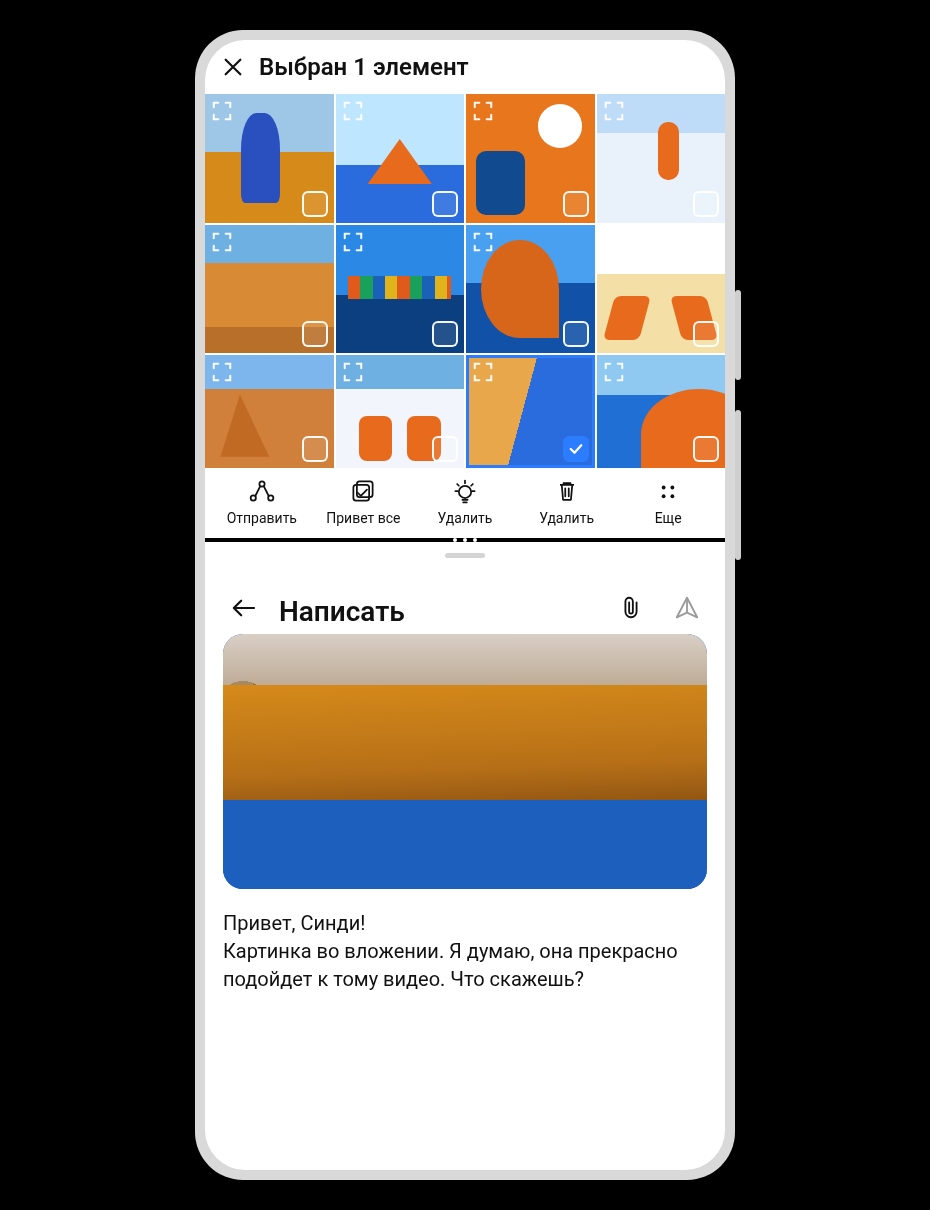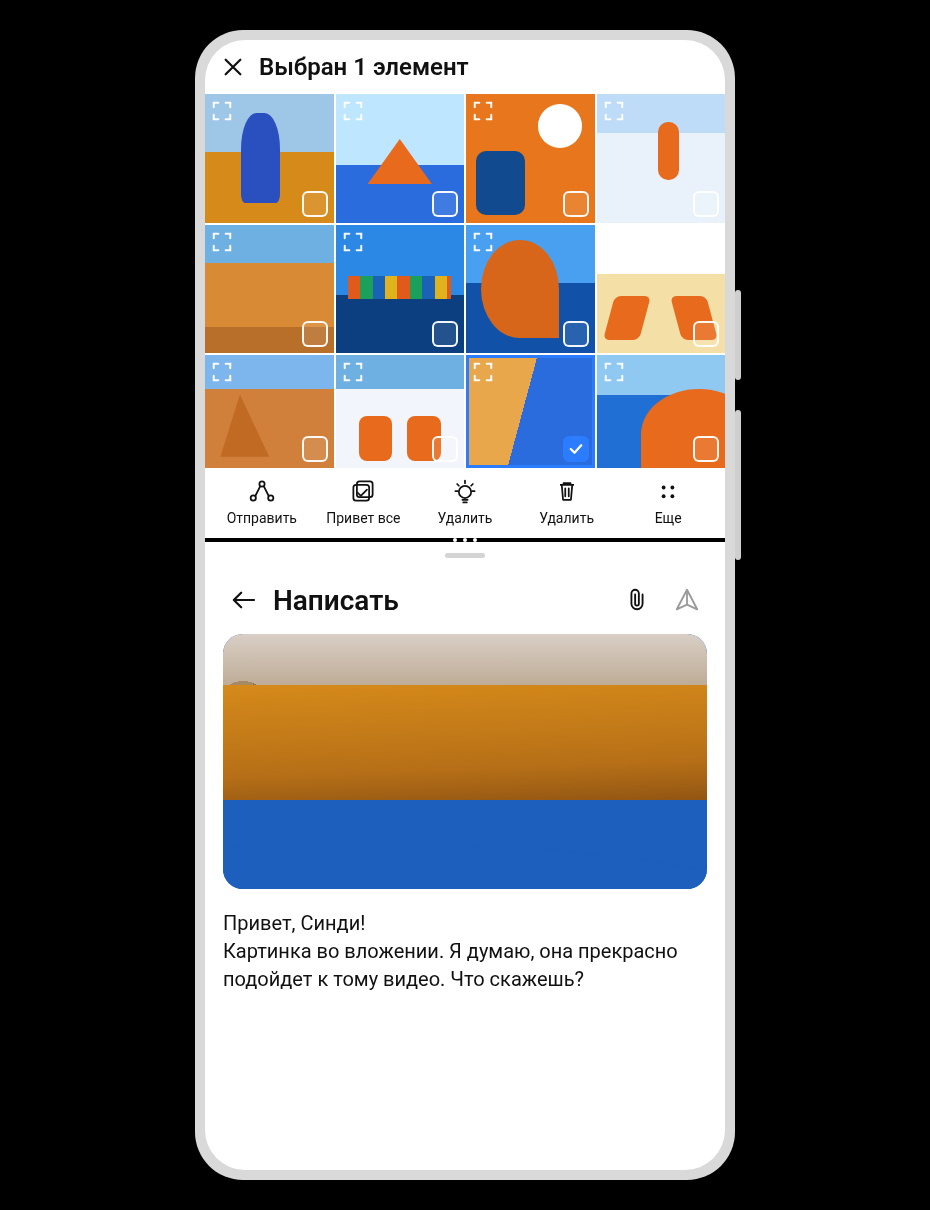--- a/index.html
+++ b/index.html
@@ -91,21 +91,21 @@
   .splitbar{
     height:4px; background:#000; position:relative;
   }
   .splitbar .dots{ position:absolute; left:50%; top:50%; transform:translate(-50%,-50%); display:flex; gap:6px; }
   .splitbar .dots span{ width:4px; height:4px; border-radius:50%; background:#fff; display:block; }
   .drag-handle{ height:26px; display:flex; align-items:center; justify-content:center; }
   .drag-handle .bar{ width:40px; height:5px; background:#d4d4d4; border-radius:3px; }
 
   
   .compose{ padding:4px 18px 20px; }
-  .compose-header{ display:flex; align-items:center; gap:10px; height:56px; }
+  .compose-header{ display:flex; align-items:flex-end; gap:16px; height:56px; }
   .compose-header .ch-title{ font-size:28px; font-weight:600; color:#111; flex:1; }
   .compose-header .ico-btn{ width:40px; height:40px; display:flex; align-items:center; justify-content:center; }
   .attachment{
     margin-top:6px; width:100%; height:255px; border-radius:20px; overflow:hidden; position:relative;
     background:#1c5fbd;
   }
   .attachment .mountains{ position:absolute; left:0; right:0; top:0; height:24%; background:linear-gradient(#d9cfc6, #b9a58d); }
   .attachment .mountains::after{ content:""; position:absolute; left:0; right:0; bottom:-10px; height:24px;
     background: repeating-linear-gradient(100deg, #a78a63 0 30px, #8e7350 30px 60px);
     -webkit-mask: radial-gradient(20px 14px at 20px 14px, #000 99%, transparent 100%) repeat-x;

